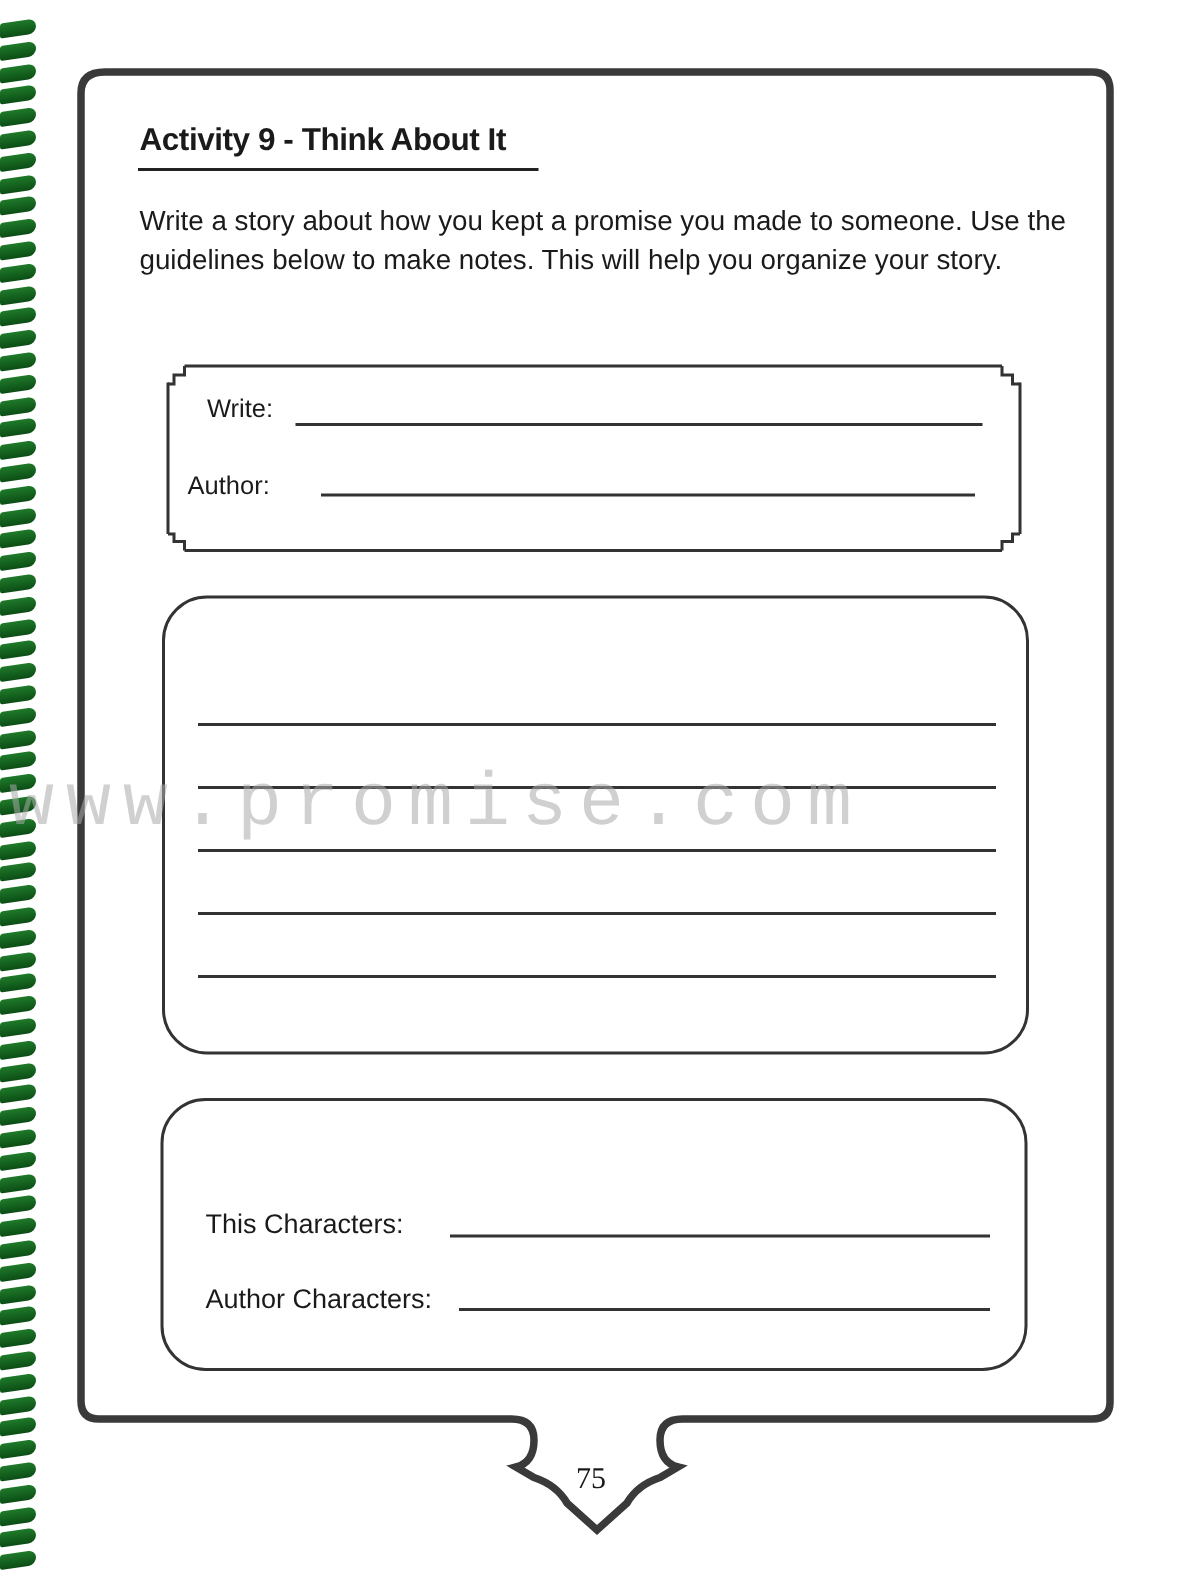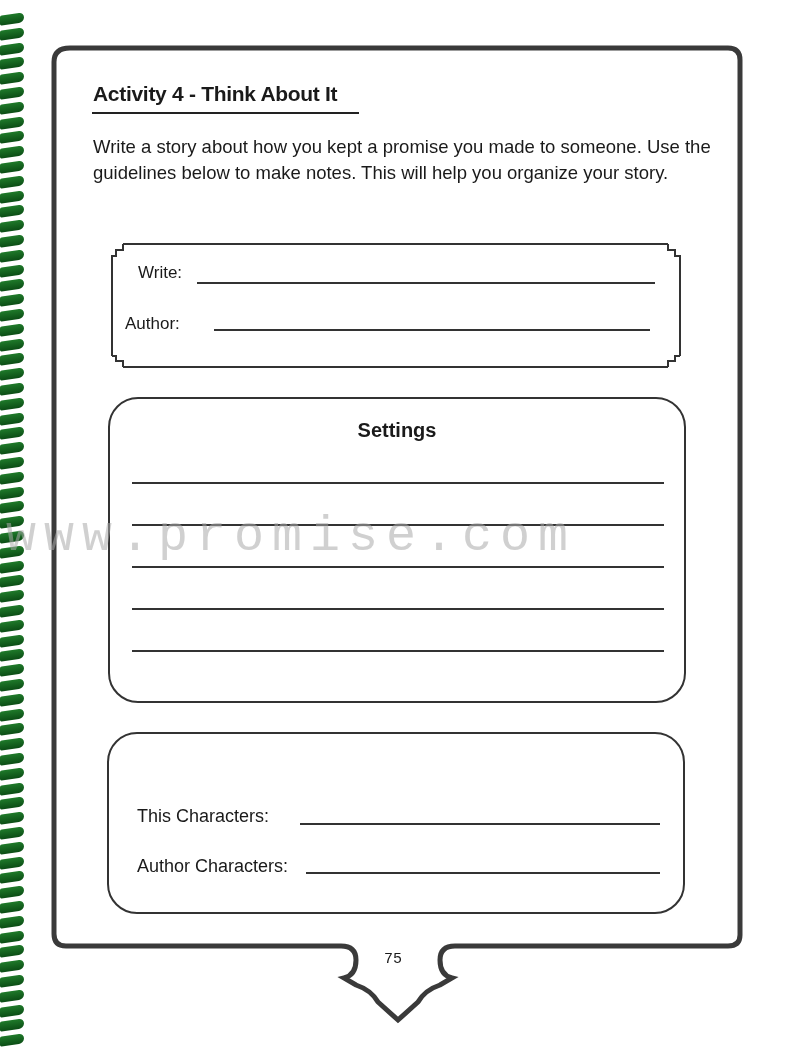--- a/index.html
+++ b/index.html
@@ -7,21 +7,21 @@
   .spiral{position:absolute;left:0;top:14px;width:26px;height:1040px;}
   .coil{position:absolute;left:0;width:24px;height:10px;background:linear-gradient(#1f7a2a,#0b4d15);border-radius:2px 6px 6px 2px;transform:skewY(-8deg);}
   .frame{position:absolute;left:0;top:0;}
   .title{position:absolute;left:93px;top:82px;font-family:"Liberation Sans",sans-serif;font-size:21px;font-weight:bold;letter-spacing:-0.3px;}
   .title-rule{position:absolute;left:92px;top:112px;width:267px;height:2px;background:#222;}
   .intro{position:absolute;left:93px;top:134px;width:630px;font-size:18.5px;line-height:26px;}
   .box-label{position:absolute;font-size:17px;}
   .line{position:absolute;height:2px;background:#333;}
   .section-title{position:absolute;font-weight:bold;font-size:20px;text-align:center;}
   .rbox{position:absolute;border:2px solid #333;border-radius:30px;}
-  .page-num{position:absolute;left:384px;top:951px;font-family:Liberation Mono, monospace;font-size:15px;}
+  .page-num{position:absolute;left:384px;top:975px;font-family:Liberation Serif, serif;font-size:20px;}
   .watermark{position:absolute;left:6px;top:508px;font-family:"Liberation Mono",monospace;font-size:50px;color:rgba(170,170,170,0.55);letter-spacing:8px;white-space:nowrap;}
 </style>
 </head>
 <body>
 
 <div class="spiral" id="spiral">
     <div class="coil" style="top: 0px;"></div>
     <div class="coil" style="top: 14.8px;"></div>
     <div class="coil" style="top: 29.6px;"></div>
     <div class="coil" style="top: 44.4px;"></div>
@@ -93,33 +93,32 @@
     <div class="coil" style="top: 1021.2px;"></div>
   </div>
 
 <svg class="frame" width="800" height="1057">
   <path d="M70 48 H728 Q740 48 740 60 V935 Q740 946 728 946 H455 Q440 946 440 960 Q440 975 452 978 L440 985 Q425 990 418 1002 L398 1020 L378 1002 Q371 990 356 985 L344 978 Q356 975 356 960 Q356 946 341 946 H66 Q54 946 54 934 V62 Q54 48 70 48 Z" fill="none" stroke="#3a3a3a" stroke-width="5"></path>
 
   <path d="M123 244 H668 M123 367 H668 M112 255 V356 M680 255 V356" stroke="#333" stroke-width="2" fill="none"></path>
   <path d="M123 244 V250 H116 V256 H112 M668 244 V250 H675 V256 H680 M123 367 V361 H116 V356 H112 M668 367 V361 H675 V356 H680" stroke="#333" stroke-width="2" fill="none"></path>
 </svg>
 
-<div class="title">Activity 4 - Think About It</div>
+<div class="title">Activity 9 - Think About It</div>
 <div class="title-rule"></div>
 <div class="intro">Write a story about how you kept a promise you made to someone. Use the guidelines below to make notes. This will help you organize your story.</div>
 
 <div>
   <div class="box-label" style="left:138px;top:263px">Write:</div>
   <div class="line" style="left:197px;top:282px;width:458px"></div>
   <div class="box-label" style="left:125px;top:314px">Author:</div>
   <div class="line" style="left:214px;top:329px;width:436px"></div>
 </div>
 
 <div class="rbox" style="left:108px;top:397px;width:574px;height:302px">
-  <div class="section-title" style="left:0;top:20px;width:574px">Settings</div>
   <div class="line" style="left:22px;top:83px;width:532px"></div>
   <div class="line" style="left:22px;top:125px;width:532px"></div>
   <div class="line" style="left:22px;top:167px;width:532px"></div>
   <div class="line" style="left:22px;top:209px;width:532px"></div>
   <div class="line" style="left:22px;top:251px;width:532px"></div>
 </div>
 
 <div class="rbox" style="left:107px;top:732px;width:574px;height:178px">
   <div class="box-label" style="left:28px;top:72px;font-size:18px">This Characters:</div>
   <div class="line" style="left:191px;top:89px;width:360px"></div>

